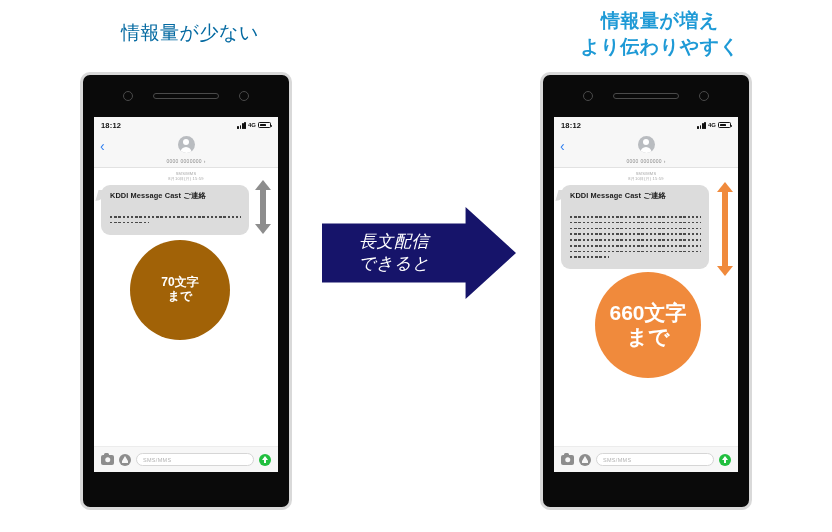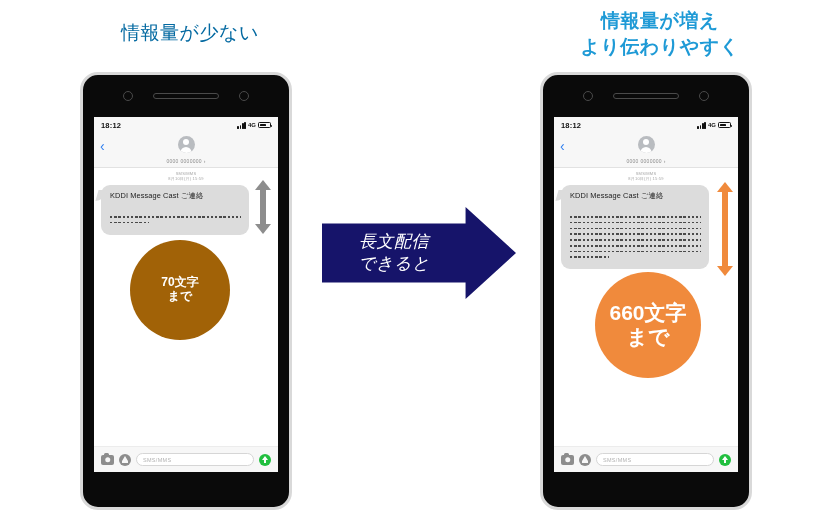--- a/index.html
+++ b/index.html
@@ -42,21 +42,21 @@
     font-weight: 600;
   }
 
   
   .phone {
     position: absolute;
     top: 72px;
     width: 212px;
     height: 438px;
     background: #0a0a0a;
-    border-radius: 18px;
+    border-radius: 10px;
     border: 3px solid #d9d9d9;
     box-sizing: border-box;
   }
   #phone-left  { left: 80px; }
   #phone-right { left: 540px; }
 
   .phone-speaker {
     position: absolute;
     top: 18px;
     left: 50%;
@@ -254,21 +254,21 @@
     top: 5px;
     width: 9px;
     height: 11px;
     background: #dcdcdc;
     border-radius: 0 0 10px 0;
     transform: skewX(-16deg);
   }
   .bubble-title {
     position: relative;
     font-size: 7.4px;
-    font-weight: 400;
+    font-weight: 700;
     color: #1b1b1b;
     letter-spacing: 0.1px;
     margin-bottom: 15px;
   }
   .dash-lines { position: relative; }
   .dash-line {
     height: 1.6px;
     margin-bottom: 4.2px;
     background-image: repeating-linear-gradient(to right, #4a4a4a 0 2.4px, transparent 2.4px 4.2px);
   }

